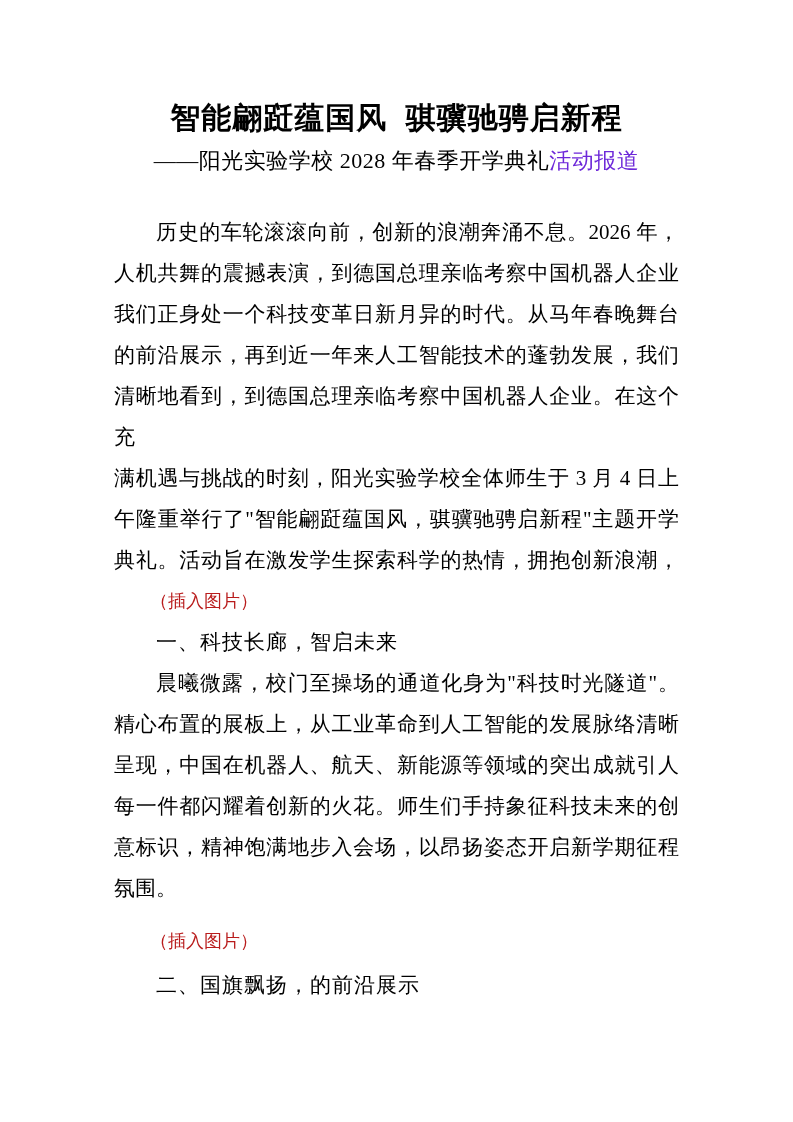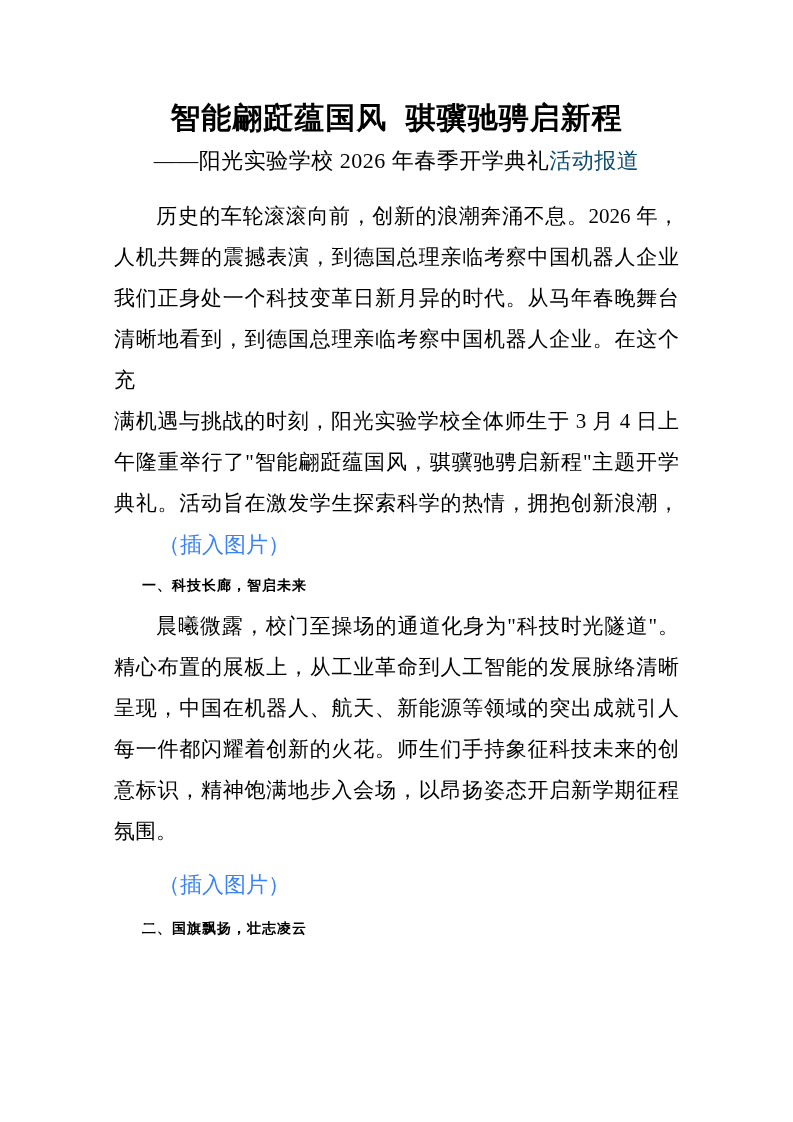--- a/index.html
+++ b/index.html
@@ -25,64 +25,65 @@
     white-space: nowrap;
   }
   .doc-subtitle {
     font-size: 22px;
     text-align: center;
     line-height: 38px;
     margin-top: 2px;
     letter-spacing: 0.5px;
     white-space: nowrap;
   }
-  .doc-subtitle .highlight { color: #0c4a6e; }
-  .body-text { margin-top: 16px; font-size: 21px; }
+  .doc-subtitle .highlight { color: #6d28d9; }
+  .body-text { margin-top: 32px; font-size: 21px; }
   .para { margin: 0; }
   .para .line {
     line-height: 41px;
     text-align: justify;
     text-align-last: justify;
   }
   .para .line.first { text-indent: 2em; }
   .para .line.last { text-align-last: left; }
   .placeholder {
-    color: #3b82f6;
+    color: #b91c1c;
     line-height: 41px;
     text-indent: 2em;
-    font-size: 22px;
+    font-size: 18px;
   }
   .heading {
-    font-weight: bold;
+    font-weight: normal;
     line-height: 41px;
     text-indent: 2em;
-    font-size: 14px;
+    font-size: 21px;
     letter-spacing: 1px;
   }
   .placeholder.second { margin-top: 12px; }
   .heading.second { margin-top: 3px; }
 </style>
 </head>
 <body>
 
 <div class="page">
   <div class="content">
 
     <div class="doc-title">智能翩跹蕴国风 骐骥驰骋启新程</div>
 
     <div class="doc-subtitle">
-      <span>——阳光实验学校 2026 年春季开学典礼</span><span class="highlight">活动报道</span>
+      <span>——阳光实验学校 2028 年春季开学典礼</span><span class="highlight">活动报道</span>
     </div>
 
     <div class="body-text">
 
       <div class="para">
           <div class="line first">历史的车轮滚滚向前，创新的浪潮奔涌不息。2026 年，</div>
           <div class="line">人机共舞的震撼表演，到德国总理亲临考察中国机器人企业</div>
           <div class="line">我们正身处一个科技变革日新月异的时代。从马年春晚舞台</div>
+          <div class="line">的前沿展示，再到近一年来人工智能技术的蓬勃发展，我们</div>
           <div class="line">清晰地看到，到德国总理亲临考察中国机器人企业。在这个充</div>
           <div class="line">满机遇与挑战的时刻，阳光实验学校全体师生于 3 月 4 日上</div>
           <div class="line">午隆重举行了"智能翩跹蕴国风，骐骥驰骋启新程"主题开学</div>
           <div class="line">典礼。活动旨在激发学生探索科学的热情，拥抱创新浪潮，</div>
         </div>
 
       <div class="placeholder">（插入图片）</div>
 
       <div class="heading">一、科技长廊，智启未来</div>
 
@@ -90,17 +91,17 @@
           <div class="line first">晨曦微露，校门至操场的通道化身为"科技时光隧道"。</div>
           <div class="line">精心布置的展板上，从工业革命到人工智能的发展脉络清晰</div>
           <div class="line">呈现，中国在机器人、航天、新能源等领域的突出成就引人</div>
           <div class="line">每一件都闪耀着创新的火花。师生们手持象征科技未来的创</div>
           <div class="line">意标识，精神饱满地步入会场，以昂扬姿态开启新学期征程</div>
           <div class="line last">氛围。</div>
         </div>
 
       <div class="placeholder second">（插入图片）</div>
 
-      <div class="heading second">二、国旗飘扬，壮志凌云</div>
+      <div class="heading second">二、国旗飘扬，的前沿展示</div>
 
     </div>
   </div>
 </div>
 
 </body></html>

